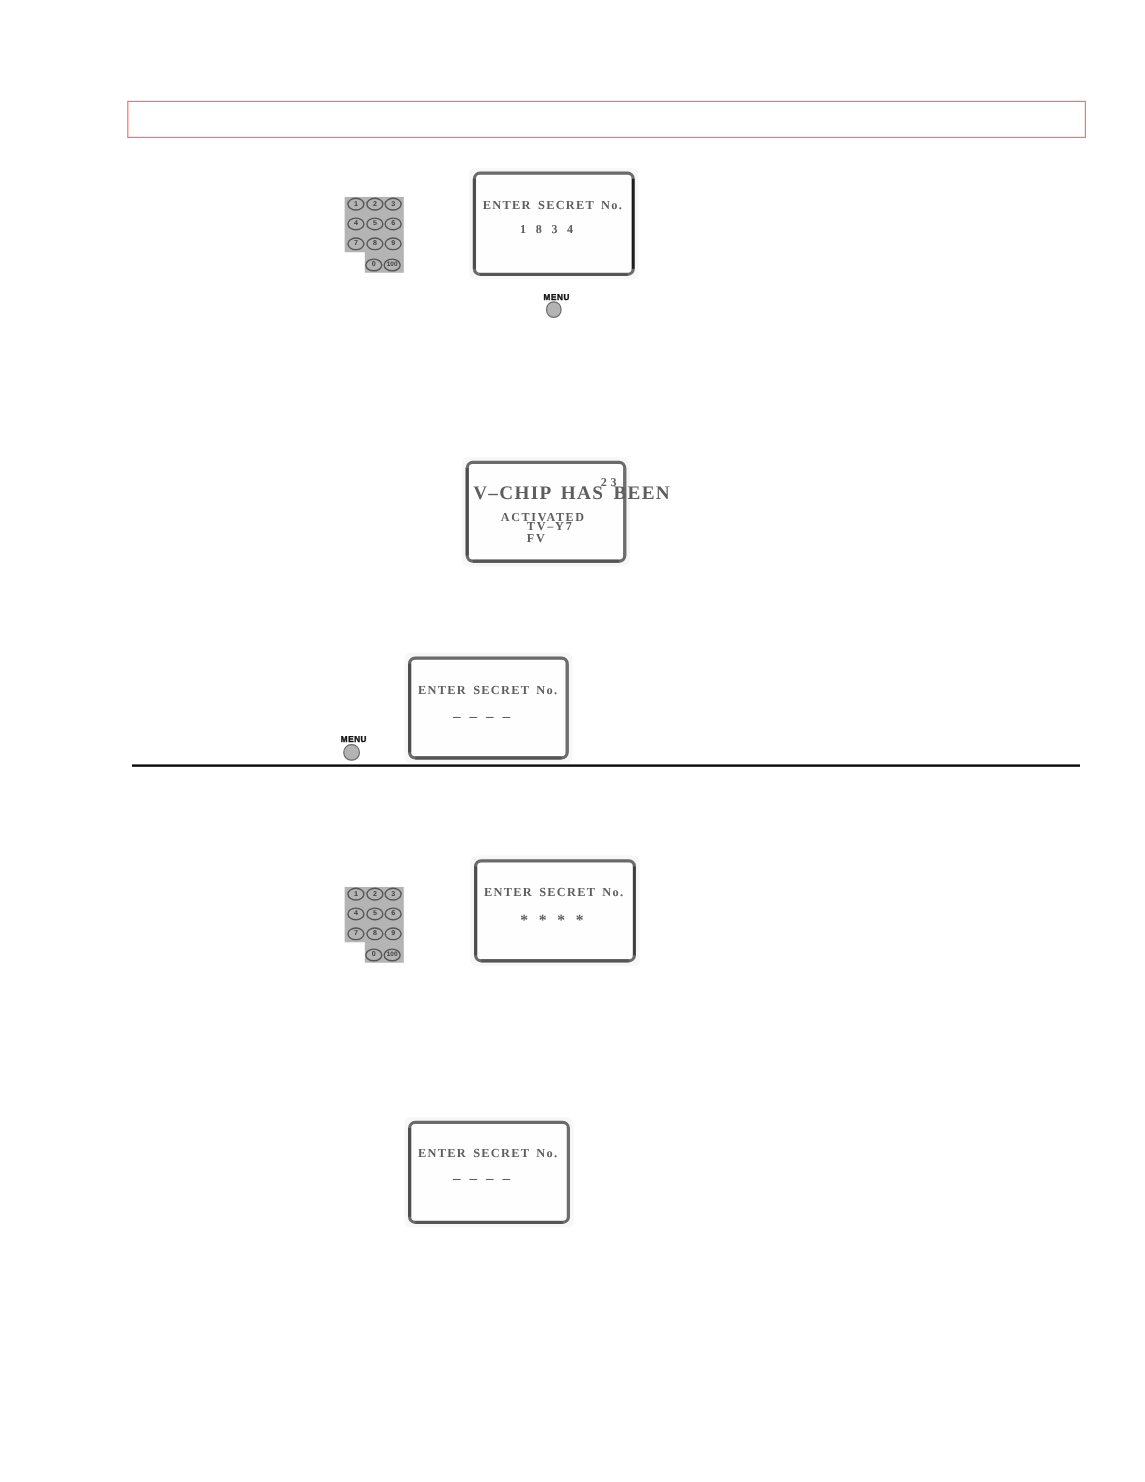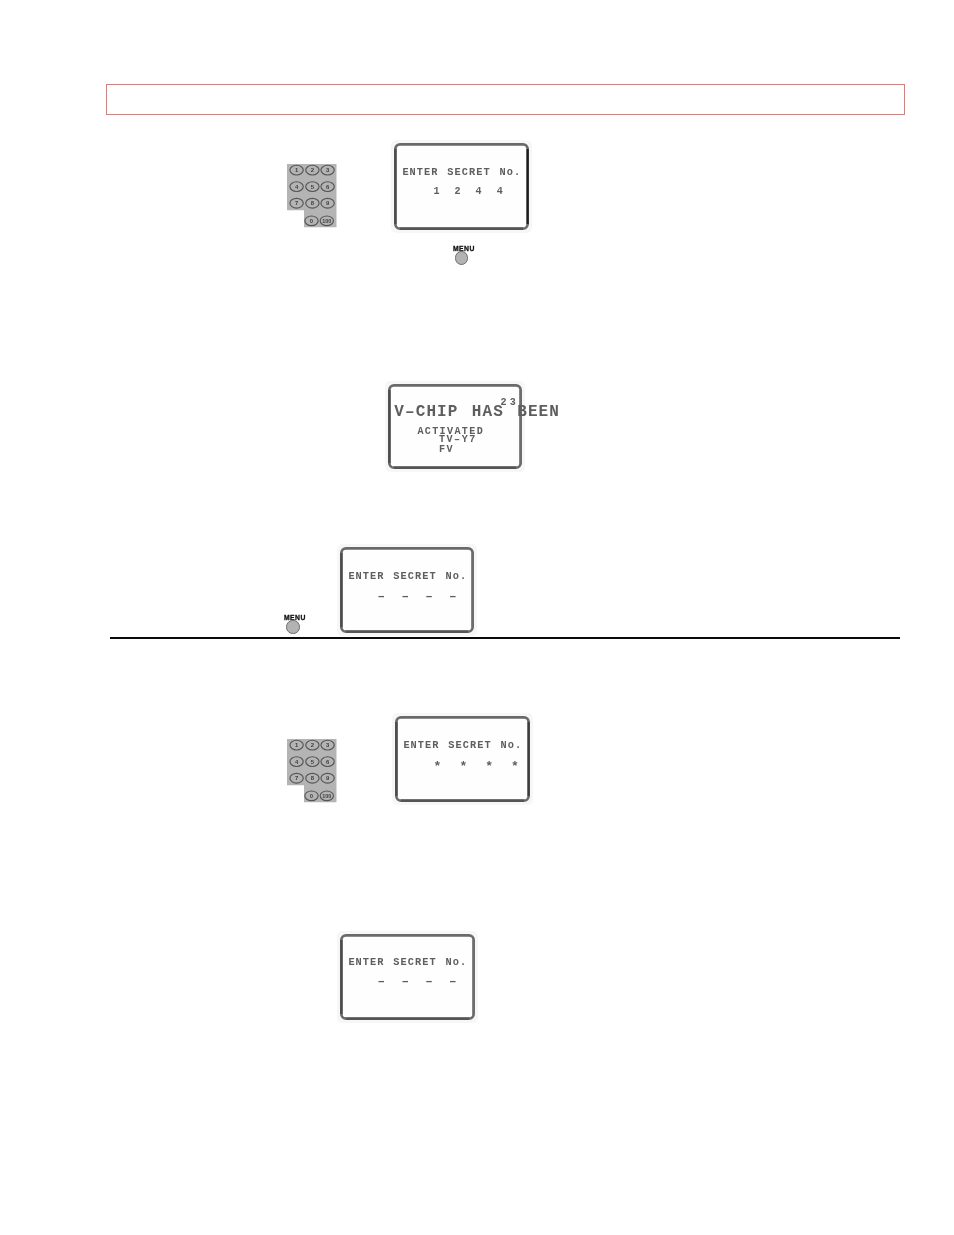--- a/index.html
+++ b/index.html
@@ -13,21 +13,21 @@
 
   
   .tv{position:absolute;box-sizing:border-box;background:transparent;}
   .tvframe{position:absolute;left:0;top:0;overflow:visible;filter:blur(0.45px);}
   .tvframe .scr{fill:#fefefe;stroke:#6a6a6a;}
   .tvframe .edgeR{fill:none;stroke:#141414;stroke-linecap:butt;}
   .tvframe .edgeB{fill:none;stroke:#555;stroke-linecap:butt;}
   .tvframe .edgeL{fill:none;stroke:#4d4d4d;stroke-linecap:butt;}
   .tvhalo{position:absolute;background:#f7f7f7;border-radius:5px;}
   .osd{position:absolute;white-space:pre;color:#5e5e5e;
-       font-family:Liberation Mono, monospace;font-weight:700;
+       font-family:Liberation Serif, serif;font-weight:700;
        letter-spacing:1.25px;line-height:1;filter:blur(0.35px);}
 
   
   .keypad{position:absolute;filter:blur(0.55px);}
   .keypad .pad{fill:#b4b4b4;}
   .keypad .key{fill:none;stroke:#555;stroke-width:1.15;}
   .keypad text{fill:#3d3d3d;font-family:"Liberation Sans",sans-serif;font-weight:700;
       font-size:5.9px;text-anchor:middle;dominant-baseline:central;}
 
   
@@ -78,21 +78,21 @@
     </div>
     <div class="tvhalo" style="left:391.4px;top:140.4px;width:140.2px;height:92.2px;"></div>
     <div class="tv" style="left:394px;top:143px;width:135px;height:87px;">
       <svg class="tvframe" width="135.0" height="87.0" viewBox="0 0 135.0 87.0">
           <rect class="scr" x="1.35" y="1.35" width="132.3" height="84.3" rx="4.7" ry="4.7" stroke-width="2.7"></rect>
           <path class="edgeB" d="M6.050000000000001 85.65 H128.95000000000002" stroke-width="2.5"></path>
           <path class="edgeL" d="M1.35 6.050000000000001 V80.95" stroke-width="2.5"></path>
           <path class="edgeR" style="stroke:#1c1c1c" d="M133.65 6.050000000000001 V80.95" stroke-width="2.1"></path>
         </svg>
       <div class="osd" style="left:8.4px;top:24.1px;font-size:10.3px;letter-spacing:1.05px;word-spacing:1.6px;">ENTER SECRET No.</div>
-      <div class="osd" style="left:39.4px;top:43.6px;font-size:10.05px;letter-spacing:1.0px;">1  2  4  4</div>
+      <div class="osd" style="left:39.4px;top:43.6px;font-size:10.05px;letter-spacing:1.0px;">1  8  3  4</div>
     </div>
     <div class="menubtn" style="left:452px;top:244px;width:26px;height:24px;">
       <div class="cap" style="left:0.8px;top:0.2px;">MENU</div>
       <div class="dot" style="left:2.8px;top:7.4px;width:13.6px;height:13.6px;"></div>
     </div>
   </div>
 
   <div class="fig" style="left:0;top:0;width:872px;height:1235px;margin-left:48px;">
     <div class="tvhalo" style="left:337.4px;top:381.4px;width:139.2px;height:90.2px;"></div>
     <div class="tv" style="left:340px;top:384px;width:134px;height:85px;">

